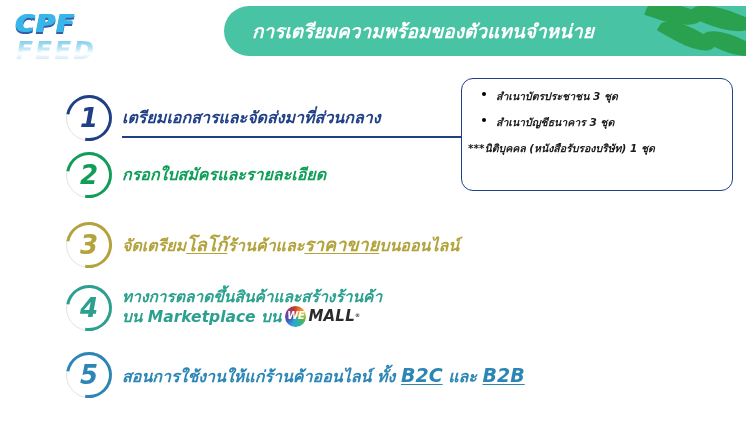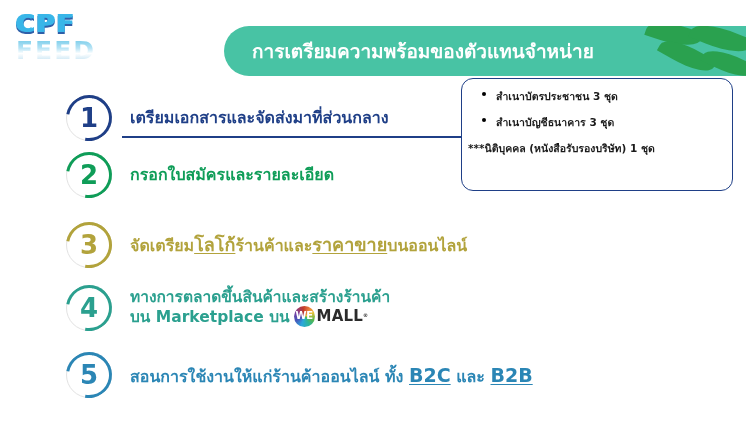--- a/index.html
+++ b/index.html
@@ -9,20 +9,21 @@
   }
   body {
     font-family: "DejaVu Sans", "Liberation Sans", sans-serif;
   }
   #slide {
     position: relative;
     width: 750px;
     height: 422px;
     background: #ffffff;
     overflow: hidden;
+    font-style: italic;
   }
 
   
   .logo-wrap {
     position: absolute;
     left: 16px;
     top: 12px;
     width: 104px;
     height: 62px;
   }
@@ -65,21 +66,21 @@
     font-size: 7px;
     font-weight: bold;
     letter-spacing: 1.1px;
     color: #2f5fa8;
   }
 
   
   .banner {
     position: absolute;
     left: 224px;
-    top: 26px;
+    top: 6px;
     width: 522px;
     height: 50px;
     background: #48c3a4;
     border-radius: 25px 0 0 25px;
     overflow: hidden;
   }
   .banner-title {
     position: absolute;
     left: 28px;
     top: 50%;
@@ -197,21 +198,21 @@
     position: absolute;
     inset: 0;
     display: flex;
     align-items: center;
     justify-content: center;
     font-size: 26px;
     font-weight: bold;
     line-height: 1;
   }
   .step-text {
-    margin-left: 18px;
+    margin-left: 10px;
     font-weight: bold;
     line-height: 1.18;
     white-space: nowrap;
   }
   .ul { text-decoration: underline; text-underline-offset: 2px; }
 
   
   #step1 { left: 66px; top: 95px; }
   #step1 .arc { border-top-color:#1f3f87; border-right-color:#1f3f87; border-bottom-color:#1f3f87; }
   #step1 .num { color:#1f3f87; }

